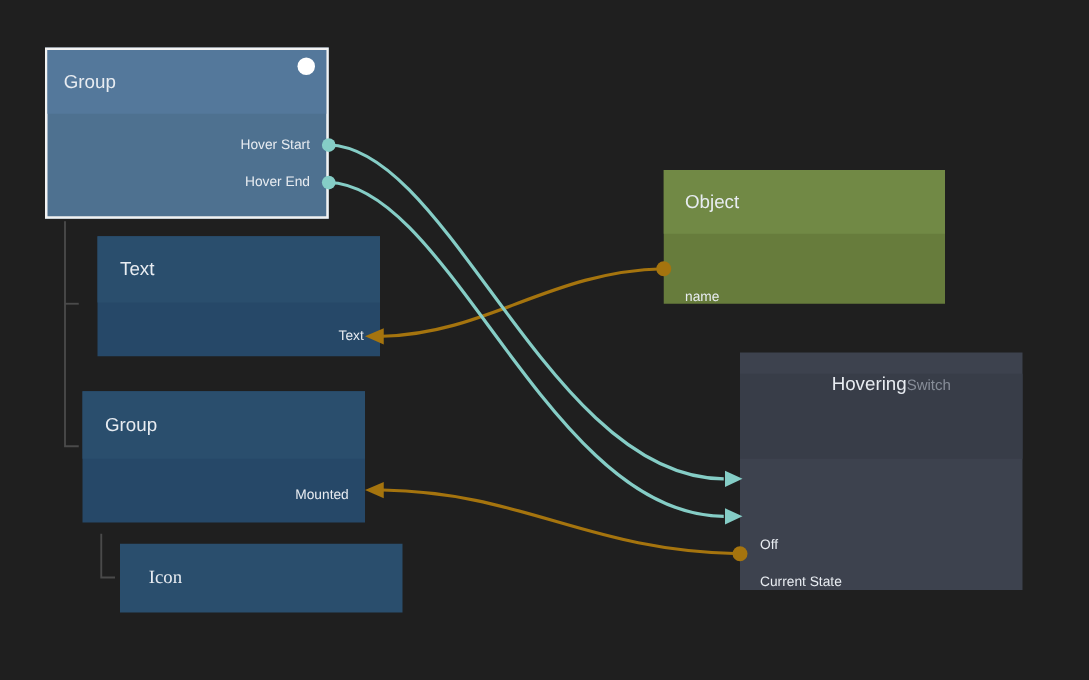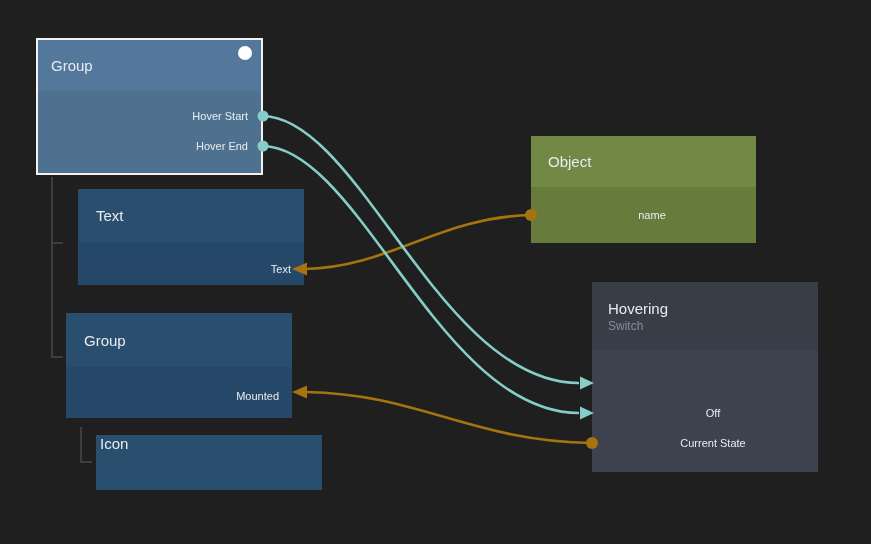--- a/index.html
+++ b/index.html
@@ -27,43 +27,43 @@
     color: var(--title-text);
   }
   #canvas { position:relative; width:871px; height:544px; }
 
   .node { position:absolute; }
   .node .hdr { position:relative; display:flex; align-items:center; }
   .node .title { font-size:15px; color:var(--title-text); }
   .node .subtitle { font-size:12px; color:var(--subtitle-text); margin-top:2px; }
   .port { position:absolute; height:20px; line-height:20px; font-size:11px; color:var(--title-text); white-space:nowrap; }
   .port.right { left:0; right:13px; text-align:right; }
-  .port.left  { left:16px; right:0; text-align:center; }
+  .port.left  { left:16px; right:0; text-align:left;margin-top:23px; }
 
   
   .node-sel {
     border:2px solid var(--selected-border);
     background: var(--selected-body);
   }
   .node-sel .hdr { background: var(--selected-header); height:51px; padding-left:13px; }
   .sel-dot {
     position:absolute; width:14px; height:14px; border-radius:50%;
     background:#ffffff; right:9px; top:6px;
   }
 
   .node-blue { background: var(--blue-body); }
   .node-blue .hdr { background: var(--blue-header); padding-left:18px; }
 
   .node-green { background: var(--green-body); }
   .node-green .hdr { background: var(--green-header); padding-left:17px; }
 
   .node-slate { background: var(--slate-body); }
-  .node-slate .hdr { background: var(--slate-header); padding-left:16px; flex-direction:column; align-items:flex-start; justify-content:center; }
+  .node-slate .hdr { background: var(--slate-header); padding-left:16px; flex-direction:row; align-items:flex-start; justify-content:center;margin-top:17px; }
 
-  .node-plain { background: var(--blue-header); display:flex; padding-left:4px; }
+  .node-plain { background: var(--blue-header); display:flex; align-items:center; padding-left:23px;font-family:Liberation Serif, serif; }
 
   svg.wires { position:absolute; left:0; top:0; width:871px; height:544px; pointer-events:none; }
   .tree { stroke: var(--tree-line); stroke-width:1.5; fill:none; }
   .wire { fill:none; stroke-width:2.6; }
   .wire-teal { stroke: var(--wire-teal); }
   .wire-orange { stroke: var(--wire-orange); }
   .dot-teal { fill: var(--wire-teal); }
   .dot-orange { fill: var(--wire-orange); }
   .arr-teal { fill: var(--wire-teal); }
   .arr-orange { fill: var(--wire-orange); }

